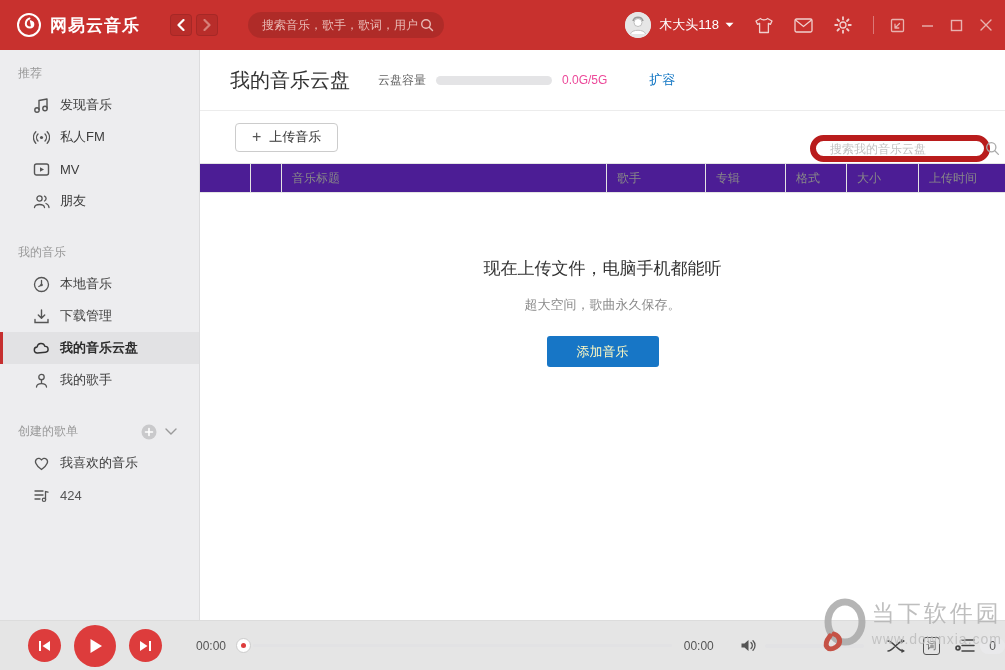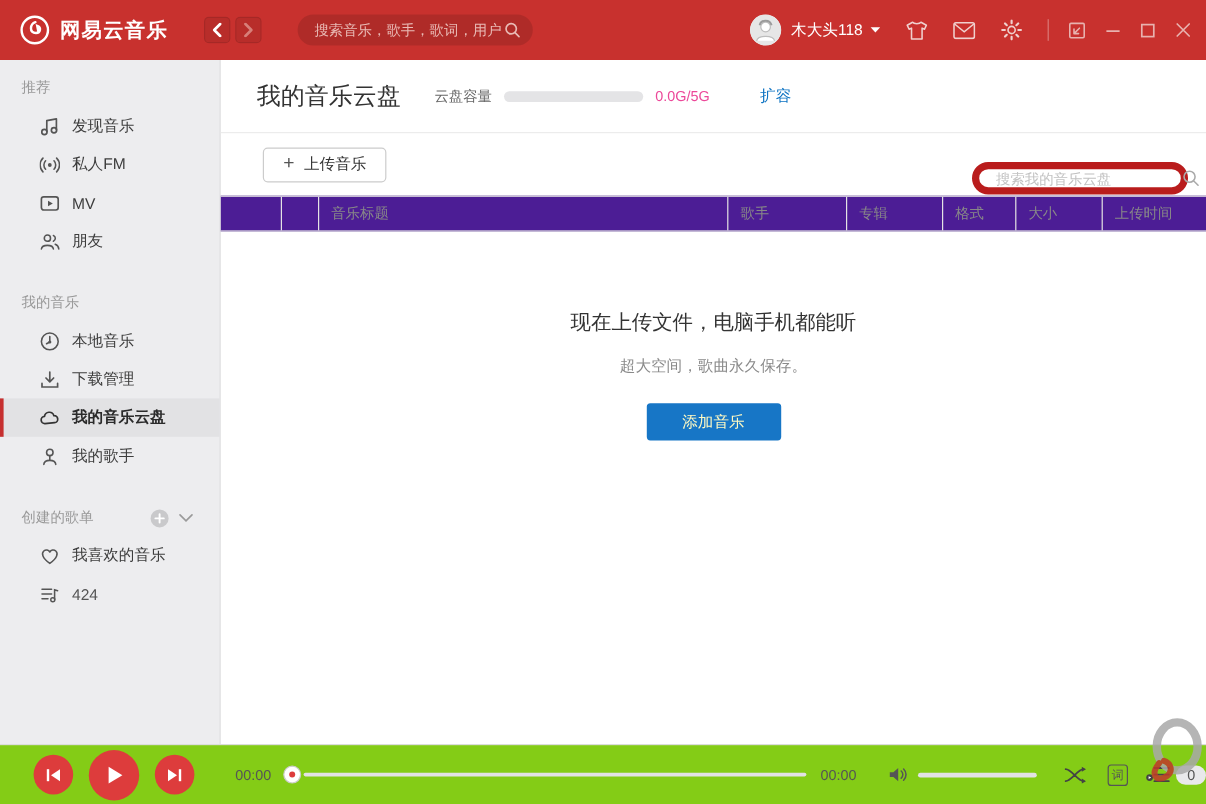--- a/index.html
+++ b/index.html
@@ -42,21 +42,21 @@
   .tb-icon { margin-left:21px; cursor:pointer; opacity:0.92; }
   .tb-divider { width:1px; height:18px; background:rgba(255,255,255,0.35); margin-left:21px; }
   .win-icon { margin-left:16px; cursor:pointer; opacity:0.85; }
   .win-icon.close { margin-right:2px; }
 
   
   .app { display:flex; height:570px; }
 
   
   .sidebar {
-    width:184px; background:#ededef; border-right:1px solid #dcdcde;
+    width:200px; background:#ededef; border-right:1px solid #dcdcde;
     padding-top:8px; flex-shrink:0;
   }
   .side-label {
     font-size:12px; color:#999; padding:7px 14px 7px 18px; display:flex; align-items:center;
   }
   .side-label.spaced { margin-top:20px; }
   .side-label .grow { flex:1; }
   .side-item {
     height:32px; display:flex; align-items:center; gap:10px; padding-left:33px;
     font-size:13px; color:#3d3d3d; cursor:pointer; position:relative;
@@ -113,21 +113,21 @@
   .empty-title { font-size:17px; color:#333; }
   .empty-subtitle { font-size:13px; color:#8a8a8a; margin-top:16px; }
   .add-btn {
     margin-top:22px; display:inline-block; width:112px; height:31px; line-height:31px;
     background:#1776c6; color:#fef9c3; font-size:13px; border:none; border-radius:3px; cursor:pointer;
     font-family:inherit;
   }
 
   
   .playerbar {
-    height:50px; background:#84cc16; border-top:1px solid #dcdcdc;
+    height:50px; background:#e5e5e5; border-top:1px solid #dcdcdc;
     display:flex; align-items:center; padding-left:28px; position:relative;
   }
   .pbtn {
     border-radius:50%; background:#dd3c3c; display:flex; align-items:center; justify-content:center;
     cursor:pointer; flex-shrink:0;
   }
   .pbtn.small { width:33px; height:33px; }
   .pbtn.big { width:42px; height:42px; margin:0 13px; }
   .ptime { font-size:12px; color:#555; }
   .t-cur { margin-left:34px; }
@@ -512,13 +512,17 @@
   <span class="pl-count">0</span>
 </div>
 
 <div class="watermark">
   <span>
     <svg width="46" height="56" viewBox="0 0 46 56">
       <ellipse cx="25" cy="24" rx="17" ry="20" fill="none" stroke="#a9a9a9" stroke-width="7"></ellipse>
       <path d="M10 38 C2 48 8 54 16 49 C22 45 20 38 14 36" fill="none" stroke="#c0392b" stroke-width="5" stroke-linecap="round"></path>
     </svg>
   </span>
+  <span class="wm-text">
+    <div class="wm-name">当下软件园</div>
+    <div class="wm-url">www.downxia.com</div>
+  </span>
 </div>
 
 </body></html>

